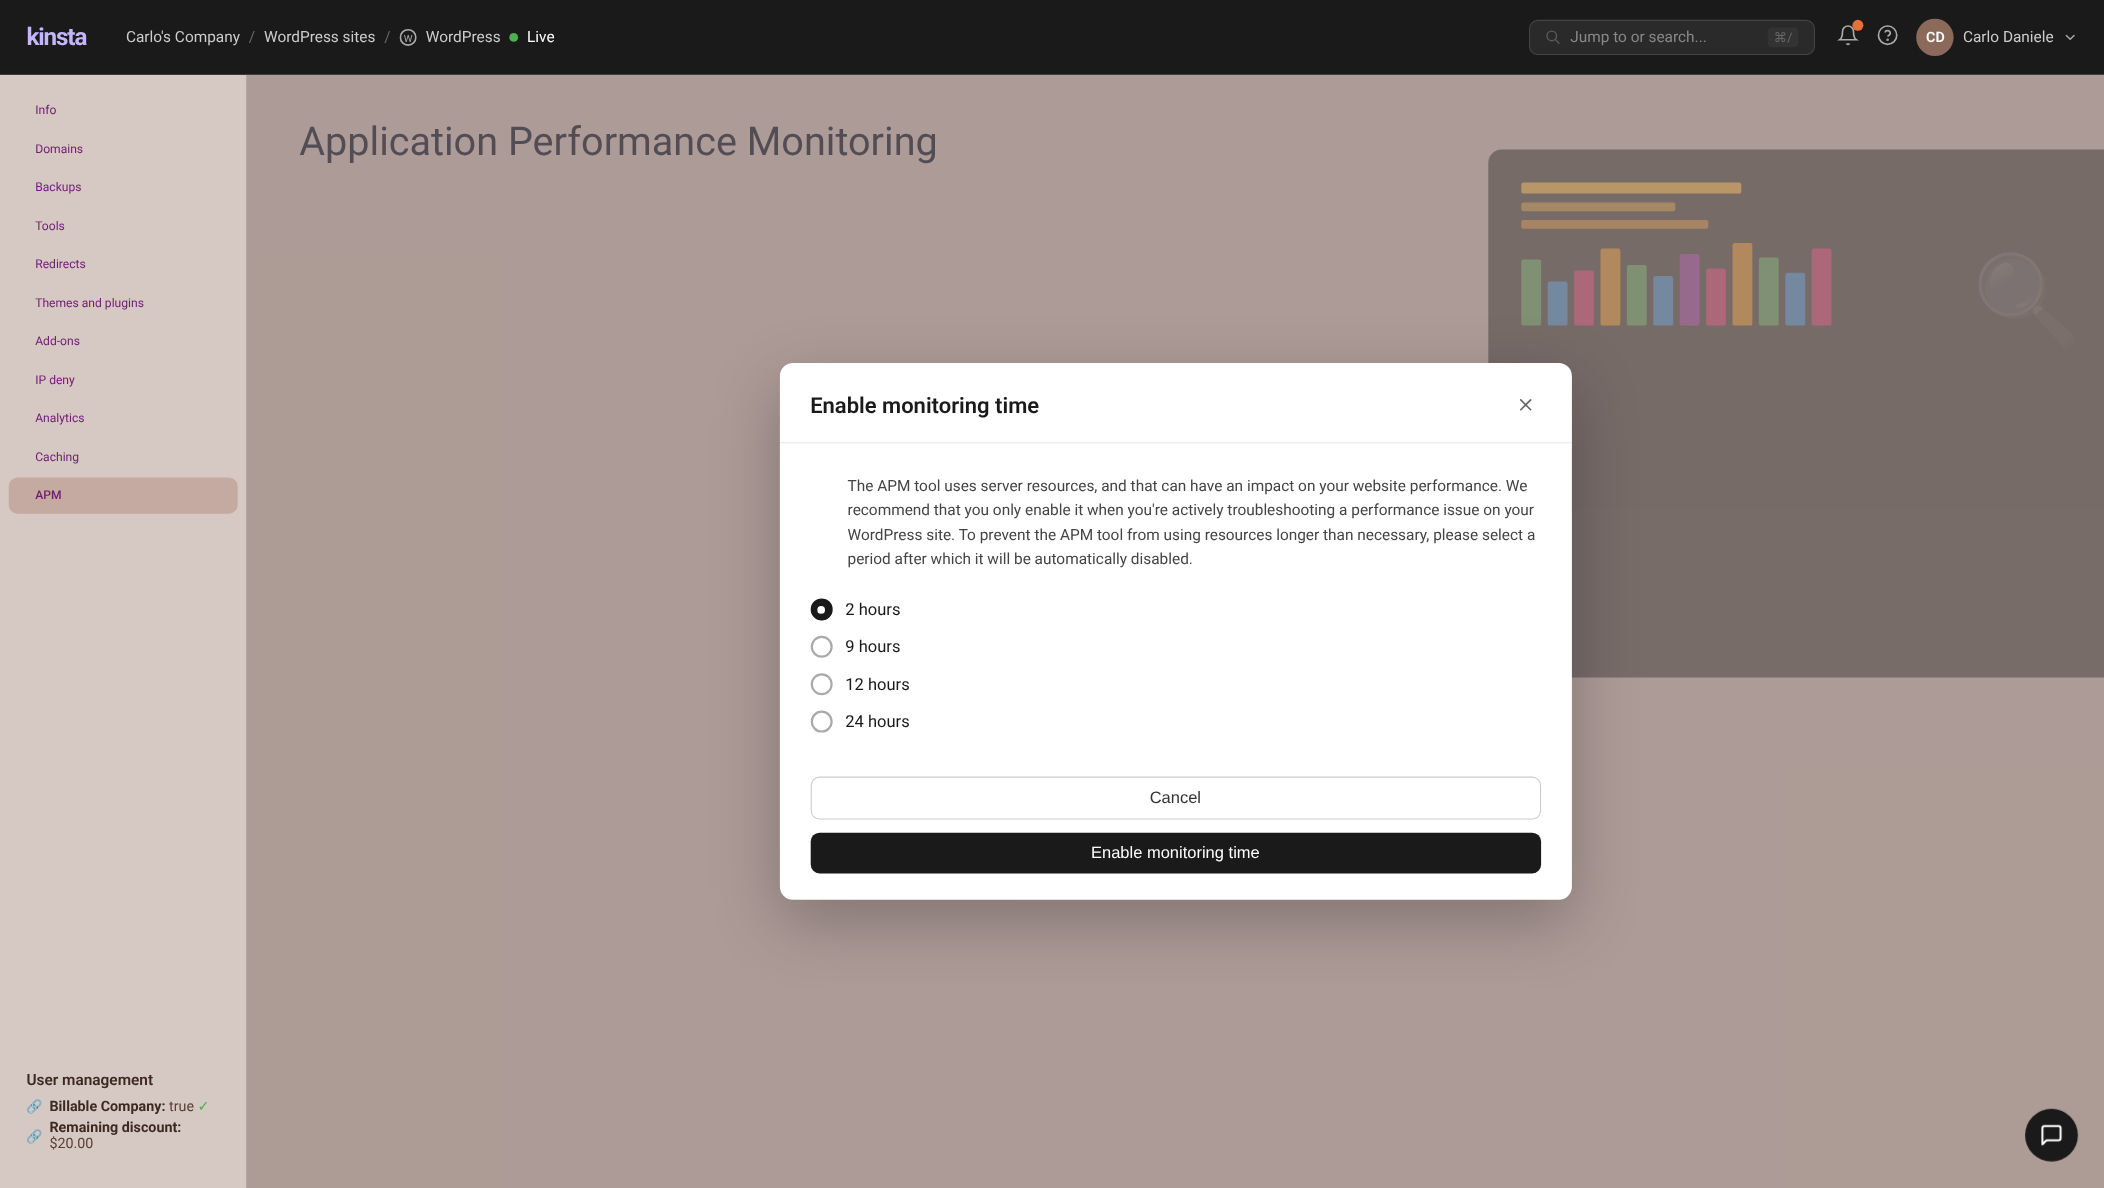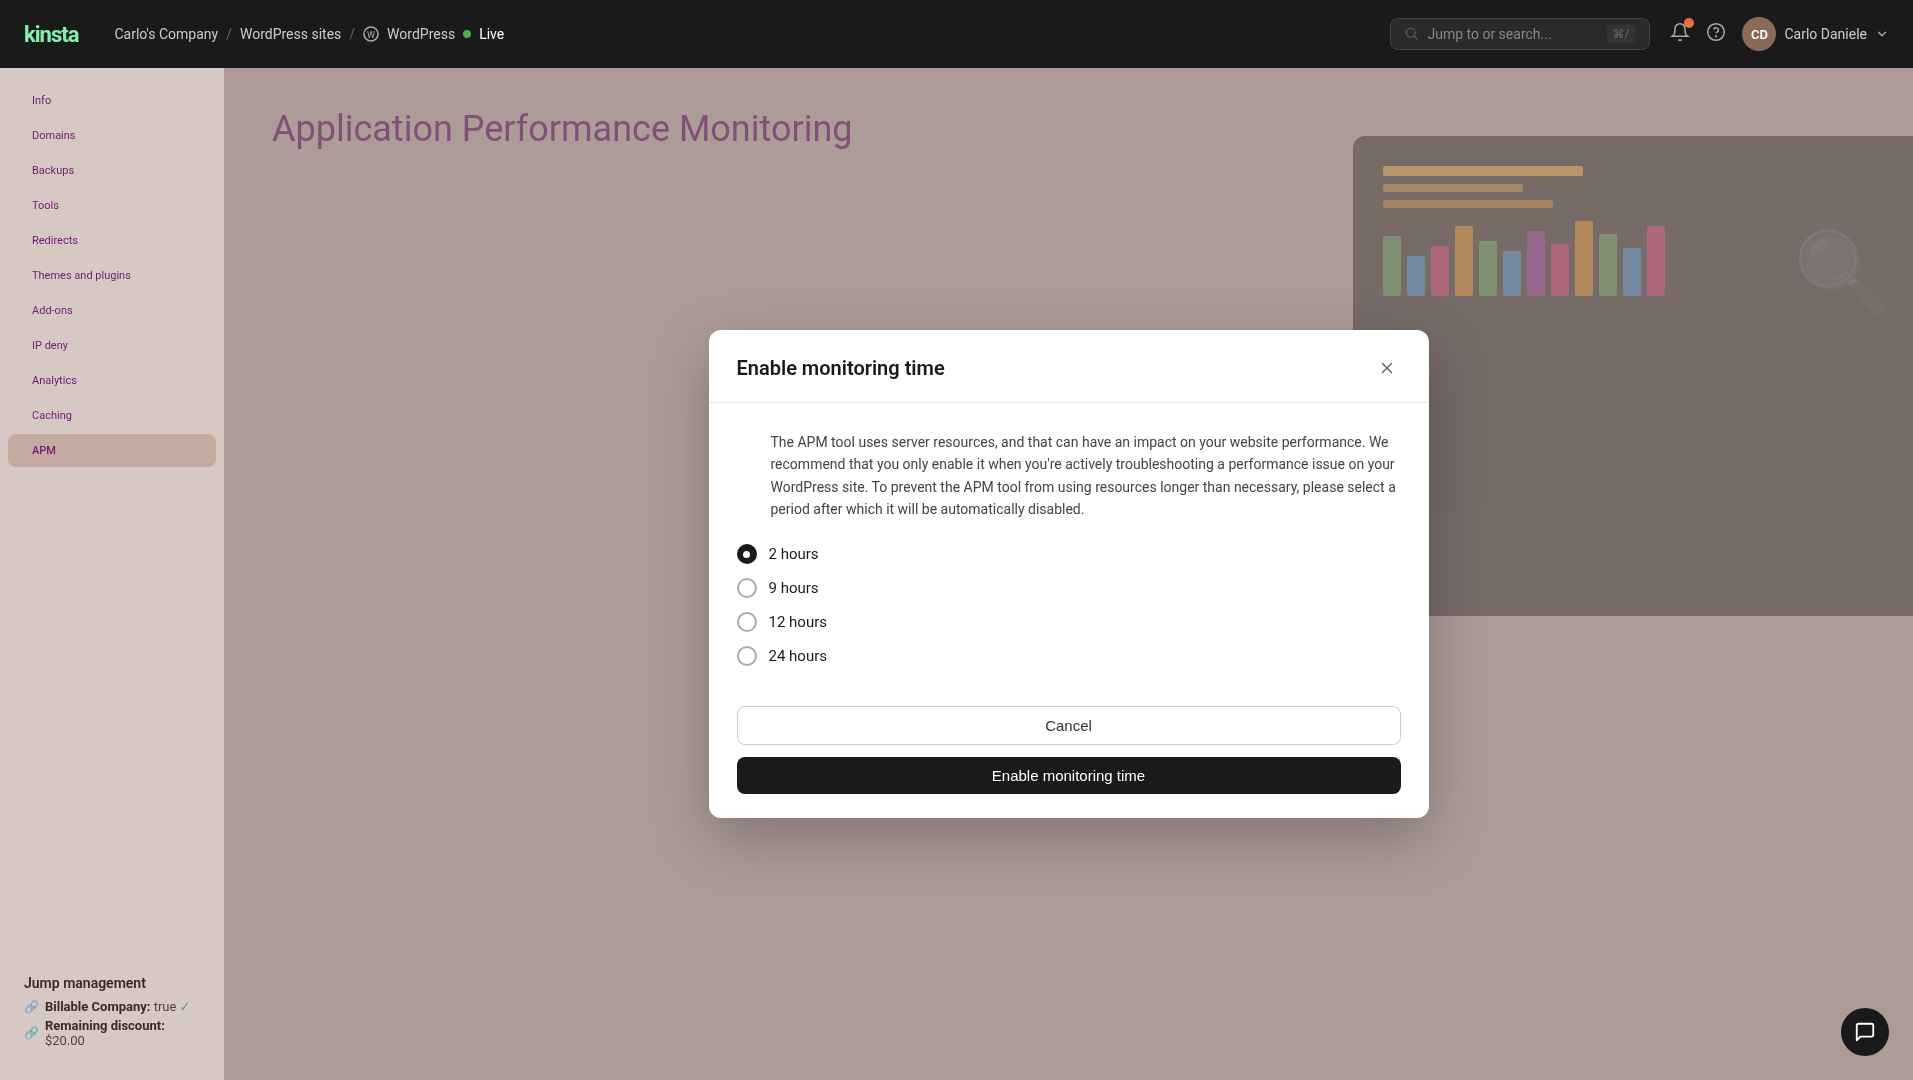--- a/index.html
+++ b/index.html
@@ -22,21 +22,21 @@
       position: relative;
       z-index: 10;
     }
     .topnav-logo {
       color: #fff;
       font-size: 22px;
       font-weight: 700;
       letter-spacing: -1px;
       margin-right: 16px;
     }
-    .topnav-logo span { color: #86efac; }
+    .topnav-logo span { color: #c4b5fd; }
     .breadcrumb {
       display: flex;
       align-items: center;
       gap: 8px;
       color: #aaa;
       font-size: 14px;
     }
     .breadcrumb-sep { color: #666; }
     .breadcrumb-item { color: #ccc; }
     .breadcrumb-item.active { color: #fff; }
@@ -146,21 +146,21 @@
     
     .main {
       flex: 1;
       padding: 40px 48px;
       position: relative;
       background: #c4b5b0;
     }
     .page-title {
       font-size: 36px;
       font-weight: 400;
-      color: #701a75;
+      color: #0f172a;
       margin-bottom: 36px;
     }
 
     
     .bg-chart {
       position: absolute;
       right: 0;
       top: 68px;
       width: 560px;
       height: 480px;
@@ -379,21 +379,21 @@
     <div class="sidebar-item">Tools</div>
     <div class="sidebar-item">Redirects</div>
     <div class="sidebar-item">Themes and plugins</div>
     <div class="sidebar-item">Add-ons</div>
     <div class="sidebar-item">IP deny</div>
     <div class="sidebar-item">Analytics</div>
     <div class="sidebar-item">Caching</div>
     <div class="sidebar-item active">APM</div>
 
     <div class="sidebar-bottom">
-      <div style="font-size:14px;font-weight:600;color:#3a2a22;margin-bottom:8px;">Jump management</div>
+      <div style="font-size:14px;font-weight:600;color:#3a2a22;margin-bottom:8px;">User management</div>
       <div class="sidebar-bottom-item">
         <span style="font-size:12px;">🔗</span>
         <span><strong>Billable Company:</strong> <span>true</span> <span style="color:#4caf50;">✓</span></span>
       </div>
       <div class="sidebar-bottom-item">
         <span style="font-size:12px;">🔗</span>
         <span><strong>Remaining discount:</strong> <span>$20.00</span></span>
       </div>
     </div>
   </aside>

